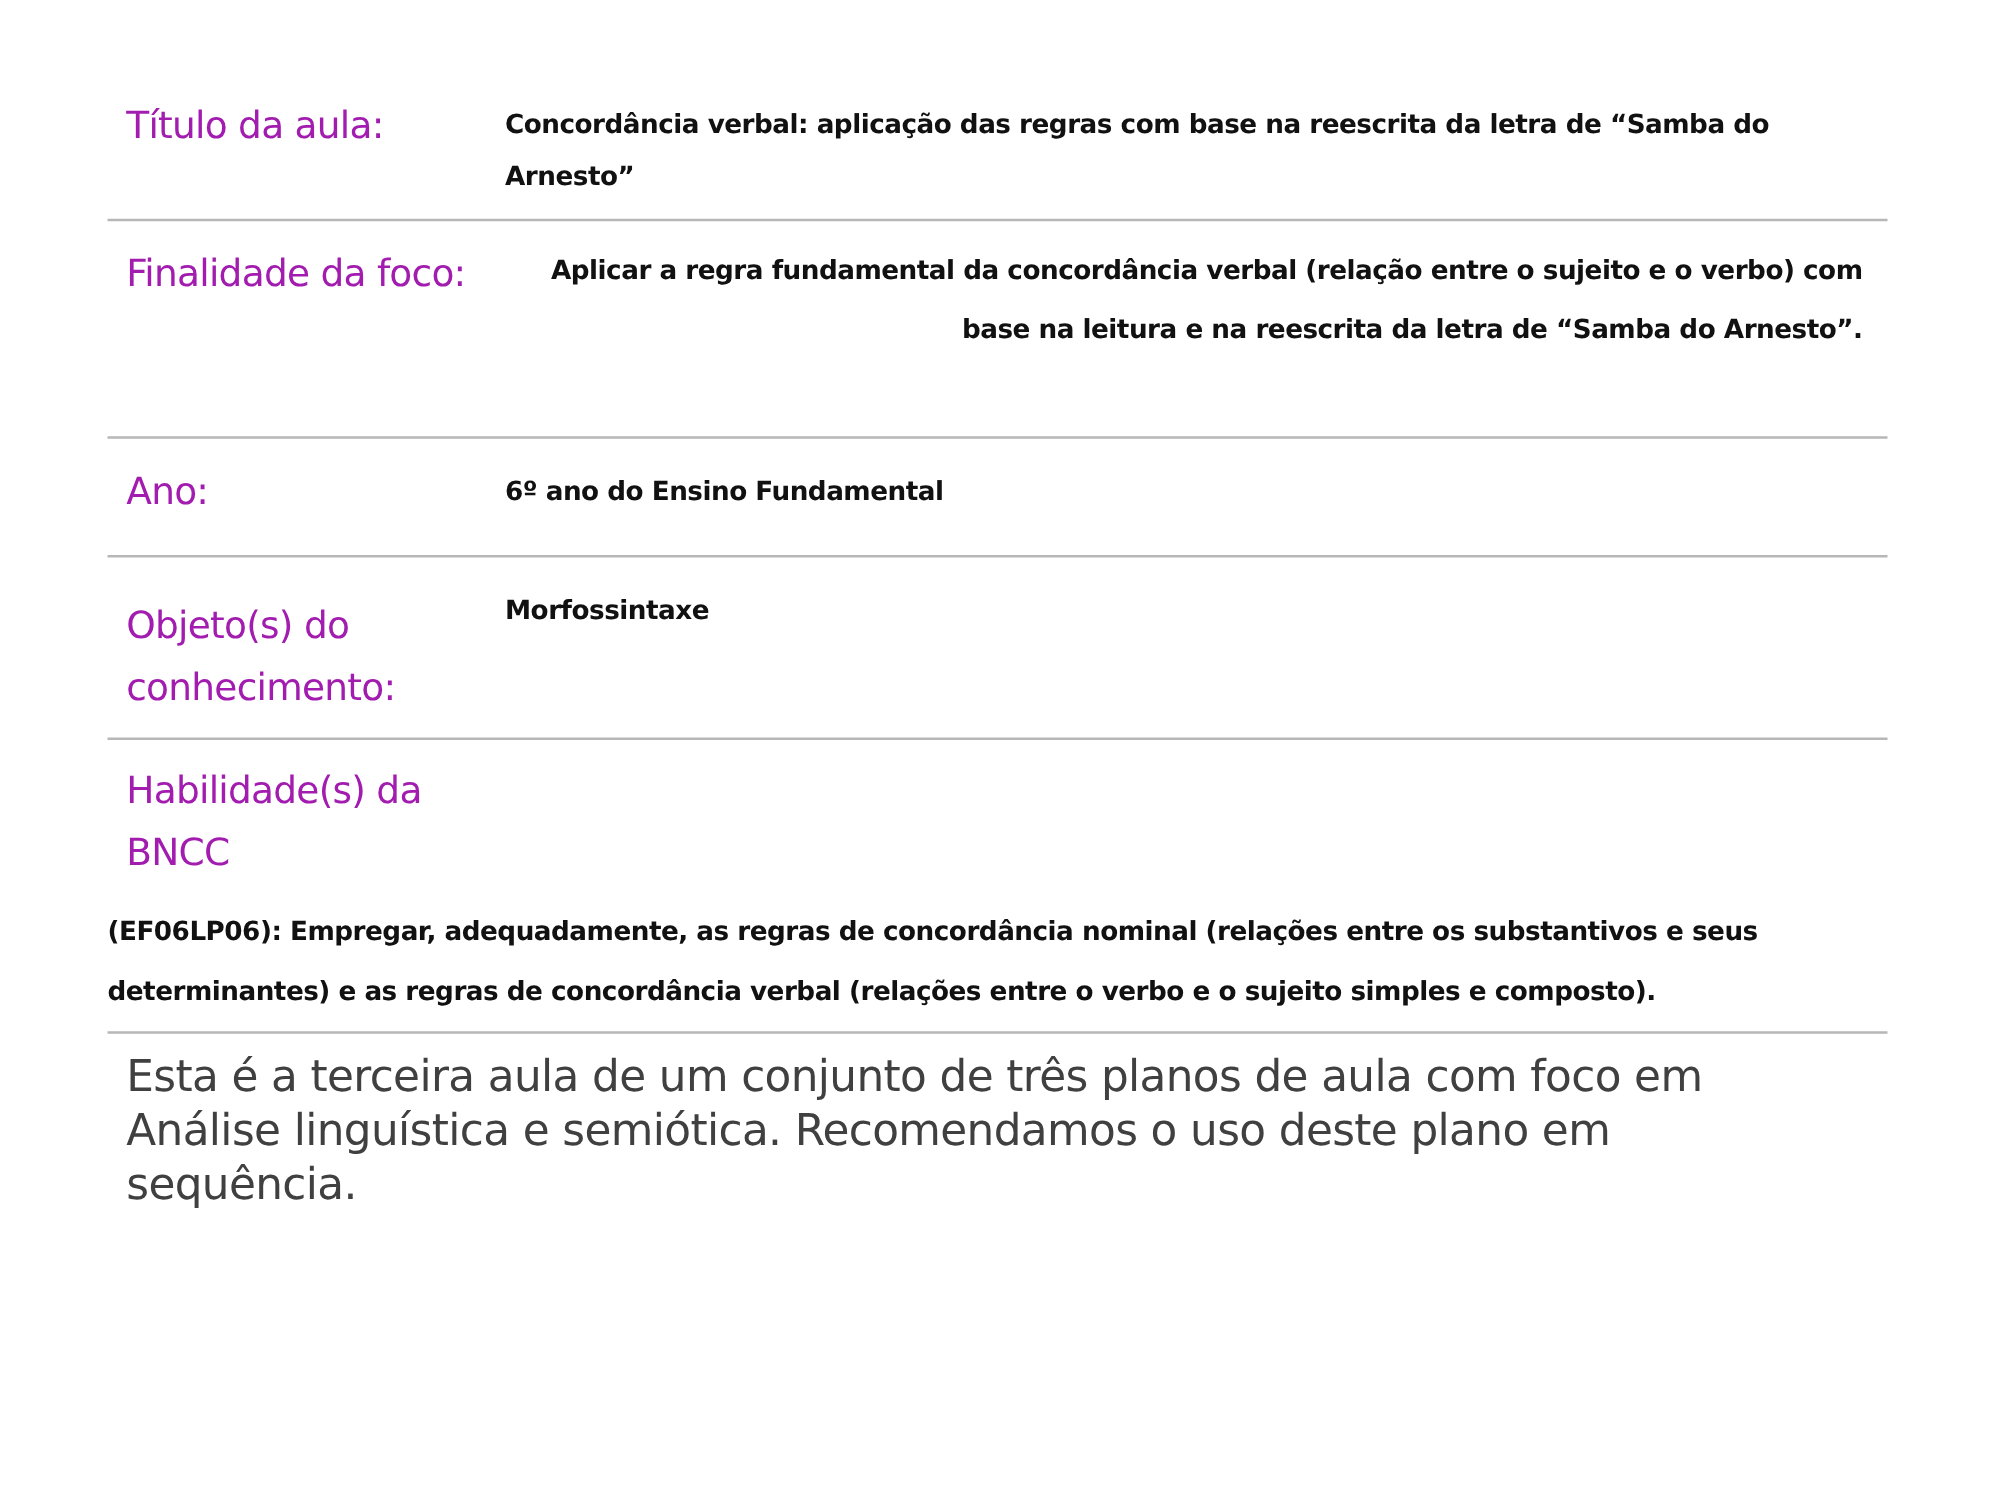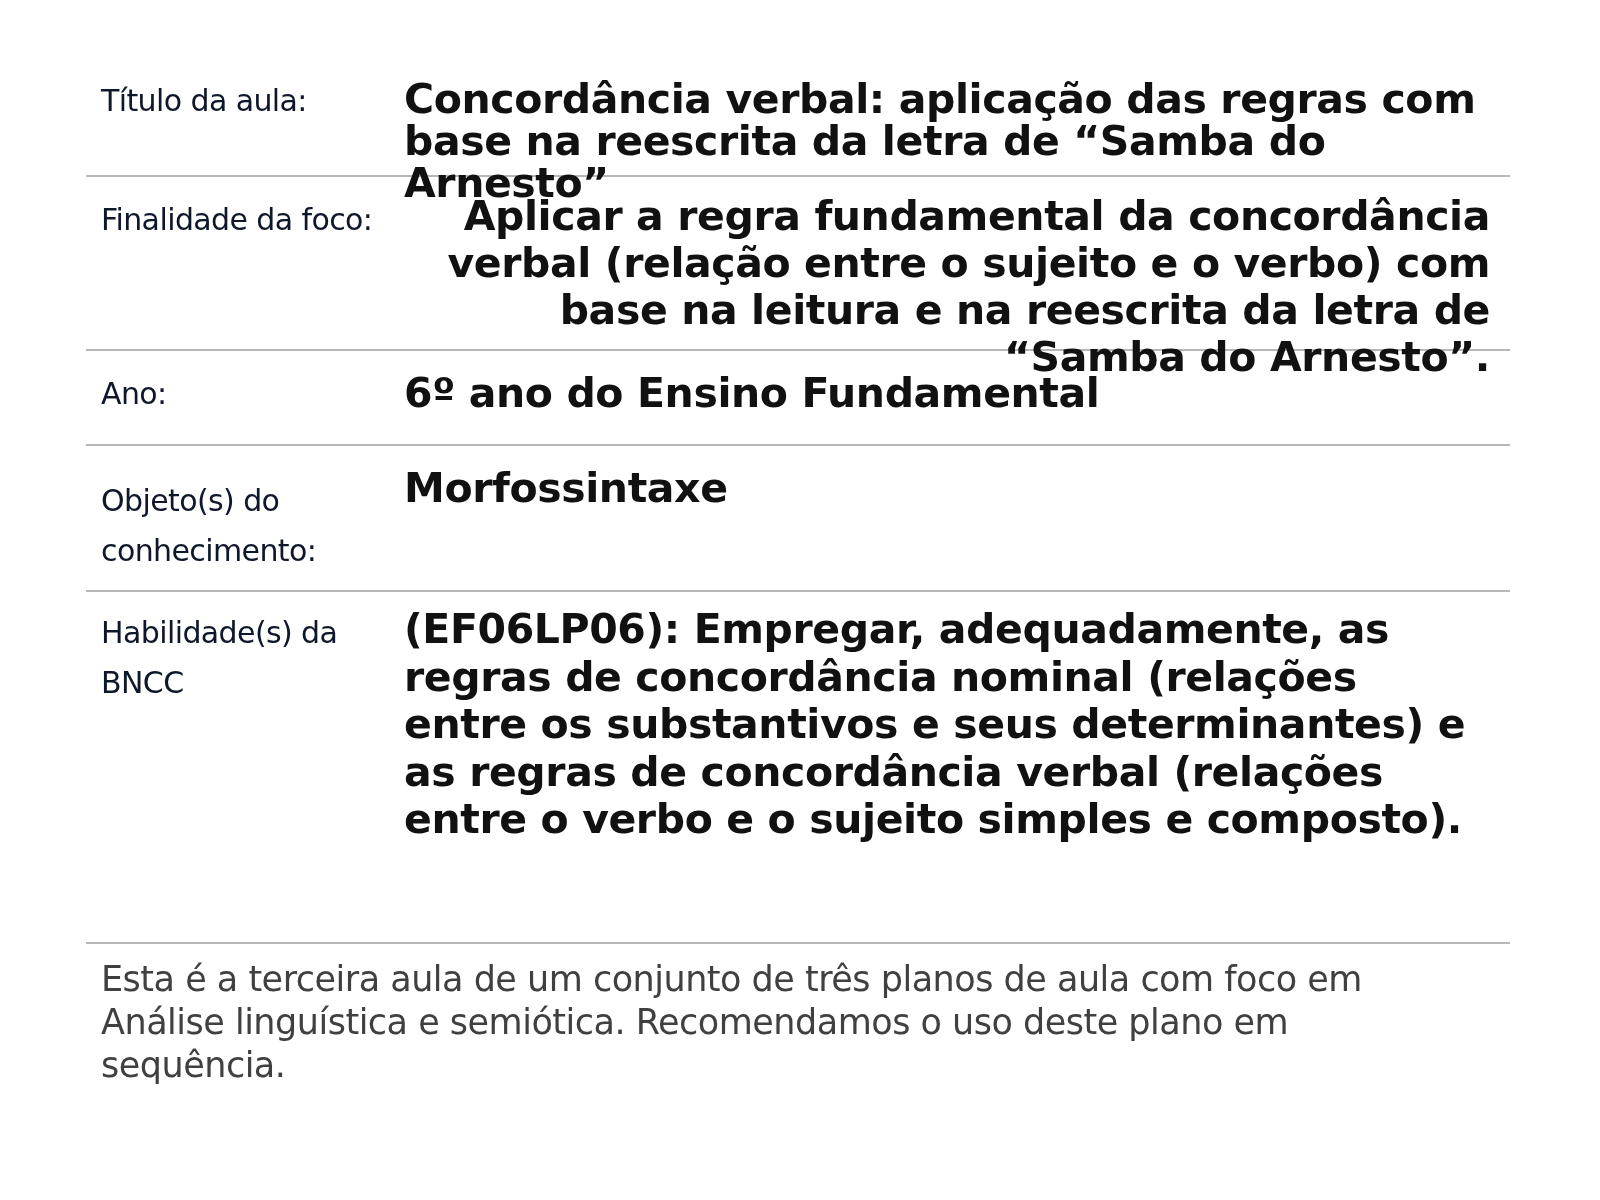--- a/index.html
+++ b/index.html
@@ -27,26 +27,26 @@
       box-sizing: border-box;
     }
     .row .label {
       width: 318px;
       padding-left: 15px;
       box-sizing: border-box;
       font-size: 30px;
       line-height: 50px;
       font-weight: normal;
       letter-spacing: -0.6px;
-      color: #0f172a;
+      color: #a21caf;
       flex-shrink: 0;
     }
     .row .value {
       flex: 1;
-      font-size: 41px;
+      font-size: 21px;
       font-weight: bold;
       letter-spacing: -0.4px;
       color: #111111;
       padding-right: 20px;
     }
     
     .r-title { height: 117px; }
     .r-title .label { padding-top: 16px; line-height: 50px; }
     .r-title .value { padding-top: 18px; line-height: 42px; }
 
@@ -59,21 +59,21 @@
     .r-ano .value { padding-top: 20px; line-height: 44px; }
 
     .r-obj { height: 146px; }
     .r-obj .label { padding-top: 30px; }
     .r-obj .value { padding-top: 20px; line-height: 44px; }
 
     .r-prat { height: 146px; }
     .r-prat .label { padding-top: 18px; }
     .r-prat .value { padding-top: 20px; line-height: 44px; }
 
-    .r-hab { height: 352px; }
+    .r-hab { height: 235px; flex-direction: column; }
     .r-hab .label { padding-top: 16px; }
     .r-hab .value { padding-top: 14px; line-height: 47.5px; }
 
     .note {
       padding-left: 15px;
       padding-top: 14px;
       font-size: 35px;
       line-height: 43px;
       letter-spacing: -0.5px;
       color: #404040;

